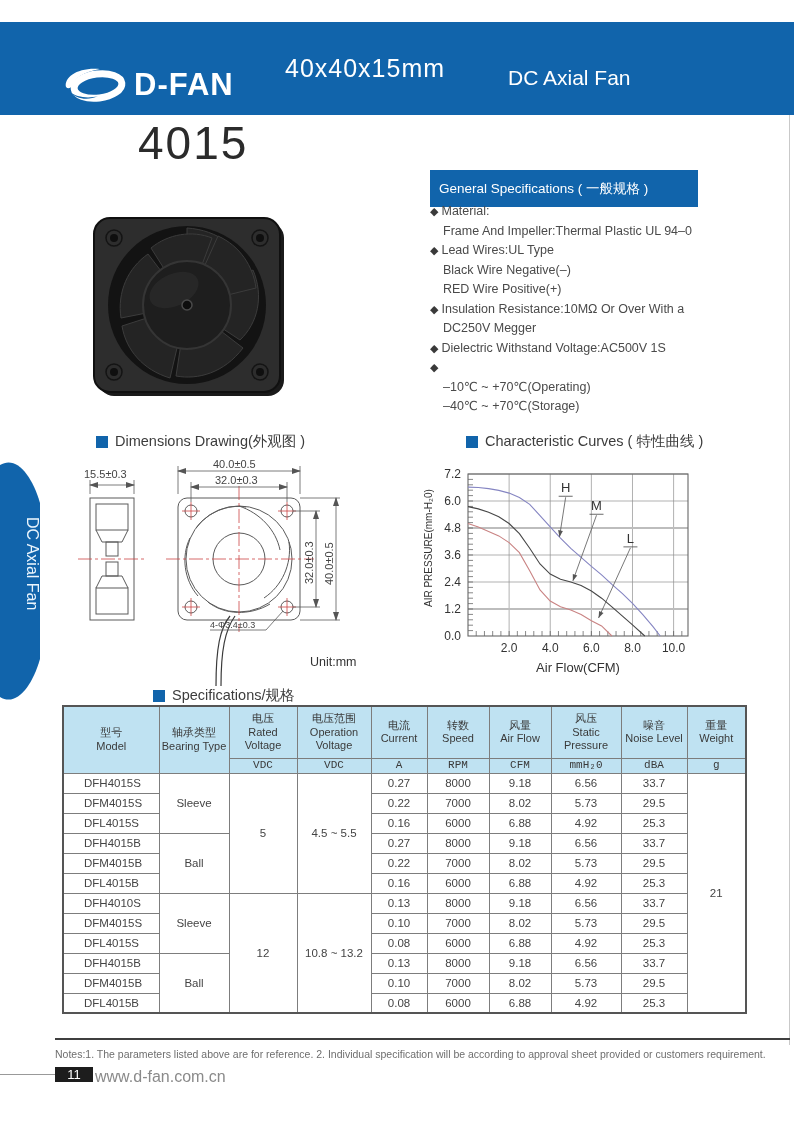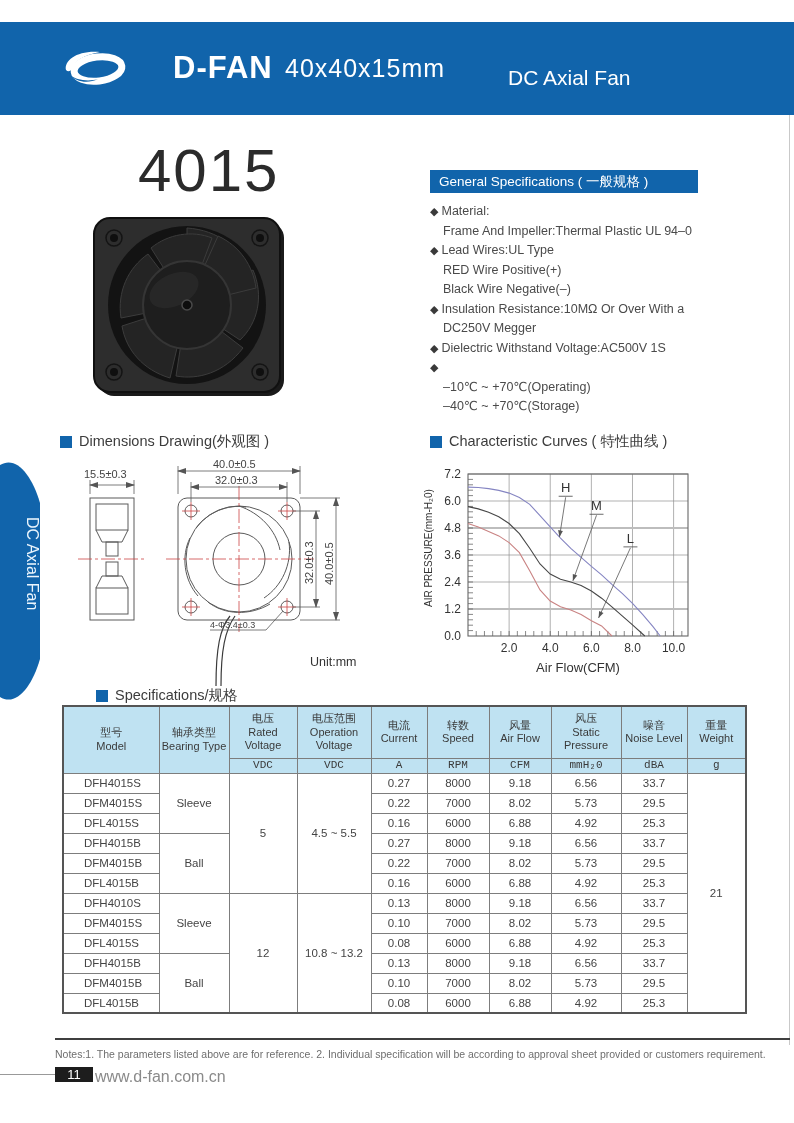--- a/index.html
+++ b/index.html
@@ -2,45 +2,45 @@
 <html><head>
 <meta charset="utf-8">
 <style>
   * { margin:0; padding:0; box-sizing:border-box; }
   html,body { width:794px; height:1123px; background:#fff; font-family:"Liberation Sans","DejaVu Sans",sans-serif; }
   .page { position:relative; width:794px; height:1123px; background:#fff; overflow:hidden; }
 
   
   .top-strip { position:absolute; left:0; top:0; width:794px; height:22px; background:#fff; }
   .header-bar { position:absolute; left:0; top:22px; width:794px; height:93px; background:#1164ab; }
-  .logo-wrap { position:absolute; left:62px; top:18px; height:56px; display:flex; align-items:center;gap:39px; }
+  .logo-wrap { position:absolute; left:62px; top:35px; height:56px; display:flex; align-items:center; }
   .logo-text { color:#fff; font-size:31px; font-weight:bold; letter-spacing:1px; margin-left:6px; }
   .hdr-title { position:absolute; left:285px; top:32px; color:#fff; font-size:25px; font-weight:normal; letter-spacing:1px; }
   .hdr-sub { position:absolute; left:508px; top:44px; color:#fff; font-size:21px; }
 
   
   .right-rule { position:absolute; left:789px; top:115px; width:1px; height:930px; background:#c9c9c9; }
 
   
   .side-tab { position:absolute; left:0; top:445px; width:50px; height:272px; }
 
   
-  .model-no { position:absolute; left:138px; top:136px; font-size:60px; color:#2b2b2b; letter-spacing:2px; }
+  .model-no { position:absolute; left:138px; top:116px; font-size:46px; color:#2b2b2b; letter-spacing:2px; }
   .fan-img { position:absolute; left:88px; top:208px; }
 
   
-  .gs-bar { position:absolute; left:430px; top:170px; width:268px; height:23px; background:#1164ab; color:#fff;
+  .gs-bar { position:absolute; left:430px; top:170px; width:268px; height:37px; background:#1164ab; color:#fff;
             font-size:13.5px; display:flex; align-items:center; padding-left:9px; }
   .gs-list { position:absolute; left:430px; top:202px; width:330px; }
   .gs-item { font-size:12.5px; color:#4a4a4a; line-height:19.5px; display:flex; }
   .gs-item .dia { color:#3a3a3a; margin-right:3px; font-size:11px; }
   .gs-item.cont { padding-left:13px; }
 
   
-  .sec-title { position:absolute; display:flex; align-items:center; font-size:14.5px; color:#3c3c3c; }
+  .sec-title { position:absolute; display:flex; align-items:center; font-size:14.5px; color:#3c3c3c;margin-left:36px; }
   .sec-title .sq { width:12px; height:12px; background:#1164ab; margin-right:7px; }
 
   .dim-svg { position:absolute; left:70px; top:458px; }
   .chart-wrap { position:absolute; left:422px; top:460px; }
 
   
   .spec-table { position:absolute; left:62px; top:705px; border-collapse:collapse; table-layout:fixed; }
   .spec-table th, .spec-table td { border:1px solid #7d7d7d; font-weight:normal; }
   .spec-table thead th { background:#bfe2f2; color:#3a3a3a; font-size:11px; line-height:13.5px; text-align:center; }
   .spec-table td { font-size:11.5px; color:#444; text-align:center; height:20px; }
@@ -122,24 +122,24 @@
         <span>Material:</span>
       </div>
       <div class="gs-item cont">
         <span>Frame And Impeller:Thermal Plastic UL 94–0</span>
       </div>
       <div class="gs-item">
         <span class="dia">◆</span>
         <span>Lead Wires:UL Type</span>
       </div>
       <div class="gs-item cont">
+        <span>Black Wire Negative(–)</span>
+      </div>
+      <div class="gs-item cont">
         <span>RED Wire Positive(+)</span>
-      </div>
-      <div class="gs-item cont">
-        <span>Black Wire Negative(–)</span>
       </div>
       <div class="gs-item">
         <span class="dia">◆</span>
         <span>Insulation Resistance:10MΩ Or Over With a</span>
       </div>
       <div class="gs-item cont">
         <span>DC250V Megger</span>
       </div>
       <div class="gs-item">
         <span class="dia">◆</span>
@@ -157,21 +157,21 @@
     </div>
 
   <div class="sec-title" style="left:60px; top:432px;">
     <span class="sq"></span>
     <span>Dimensions Drawing(外观图 )</span>
   </div>
   <div class="sec-title" style="left:430px; top:432px;justify-content:flex-end;">
     <span class="sq"></span>
     <span>Characteristic Curves ( 特性曲线 )</span>
   </div>
-  <div class="sec-title" style="left:48px; top:686px;padding-left:48px;">
+  <div class="sec-title" style="left:69px; top:686px;padding-left:48px;">
     <span class="sq"></span>
     <span>Specifications/规格</span>
   </div>
 
   <svg class="dim-svg" width="340" height="235" viewBox="0 0 340 235">
     <defs>
       <marker id="arw" orient="auto-start-reverse" markerWidth="9" markerHeight="6" refX="8" refY="3" markerUnits="userSpaceOnUse" viewBox="0 0 9 6">
         <path d="M0,0 L9,3 L0,6 Z" fill="#555"></path>
       </marker>
     </defs>

